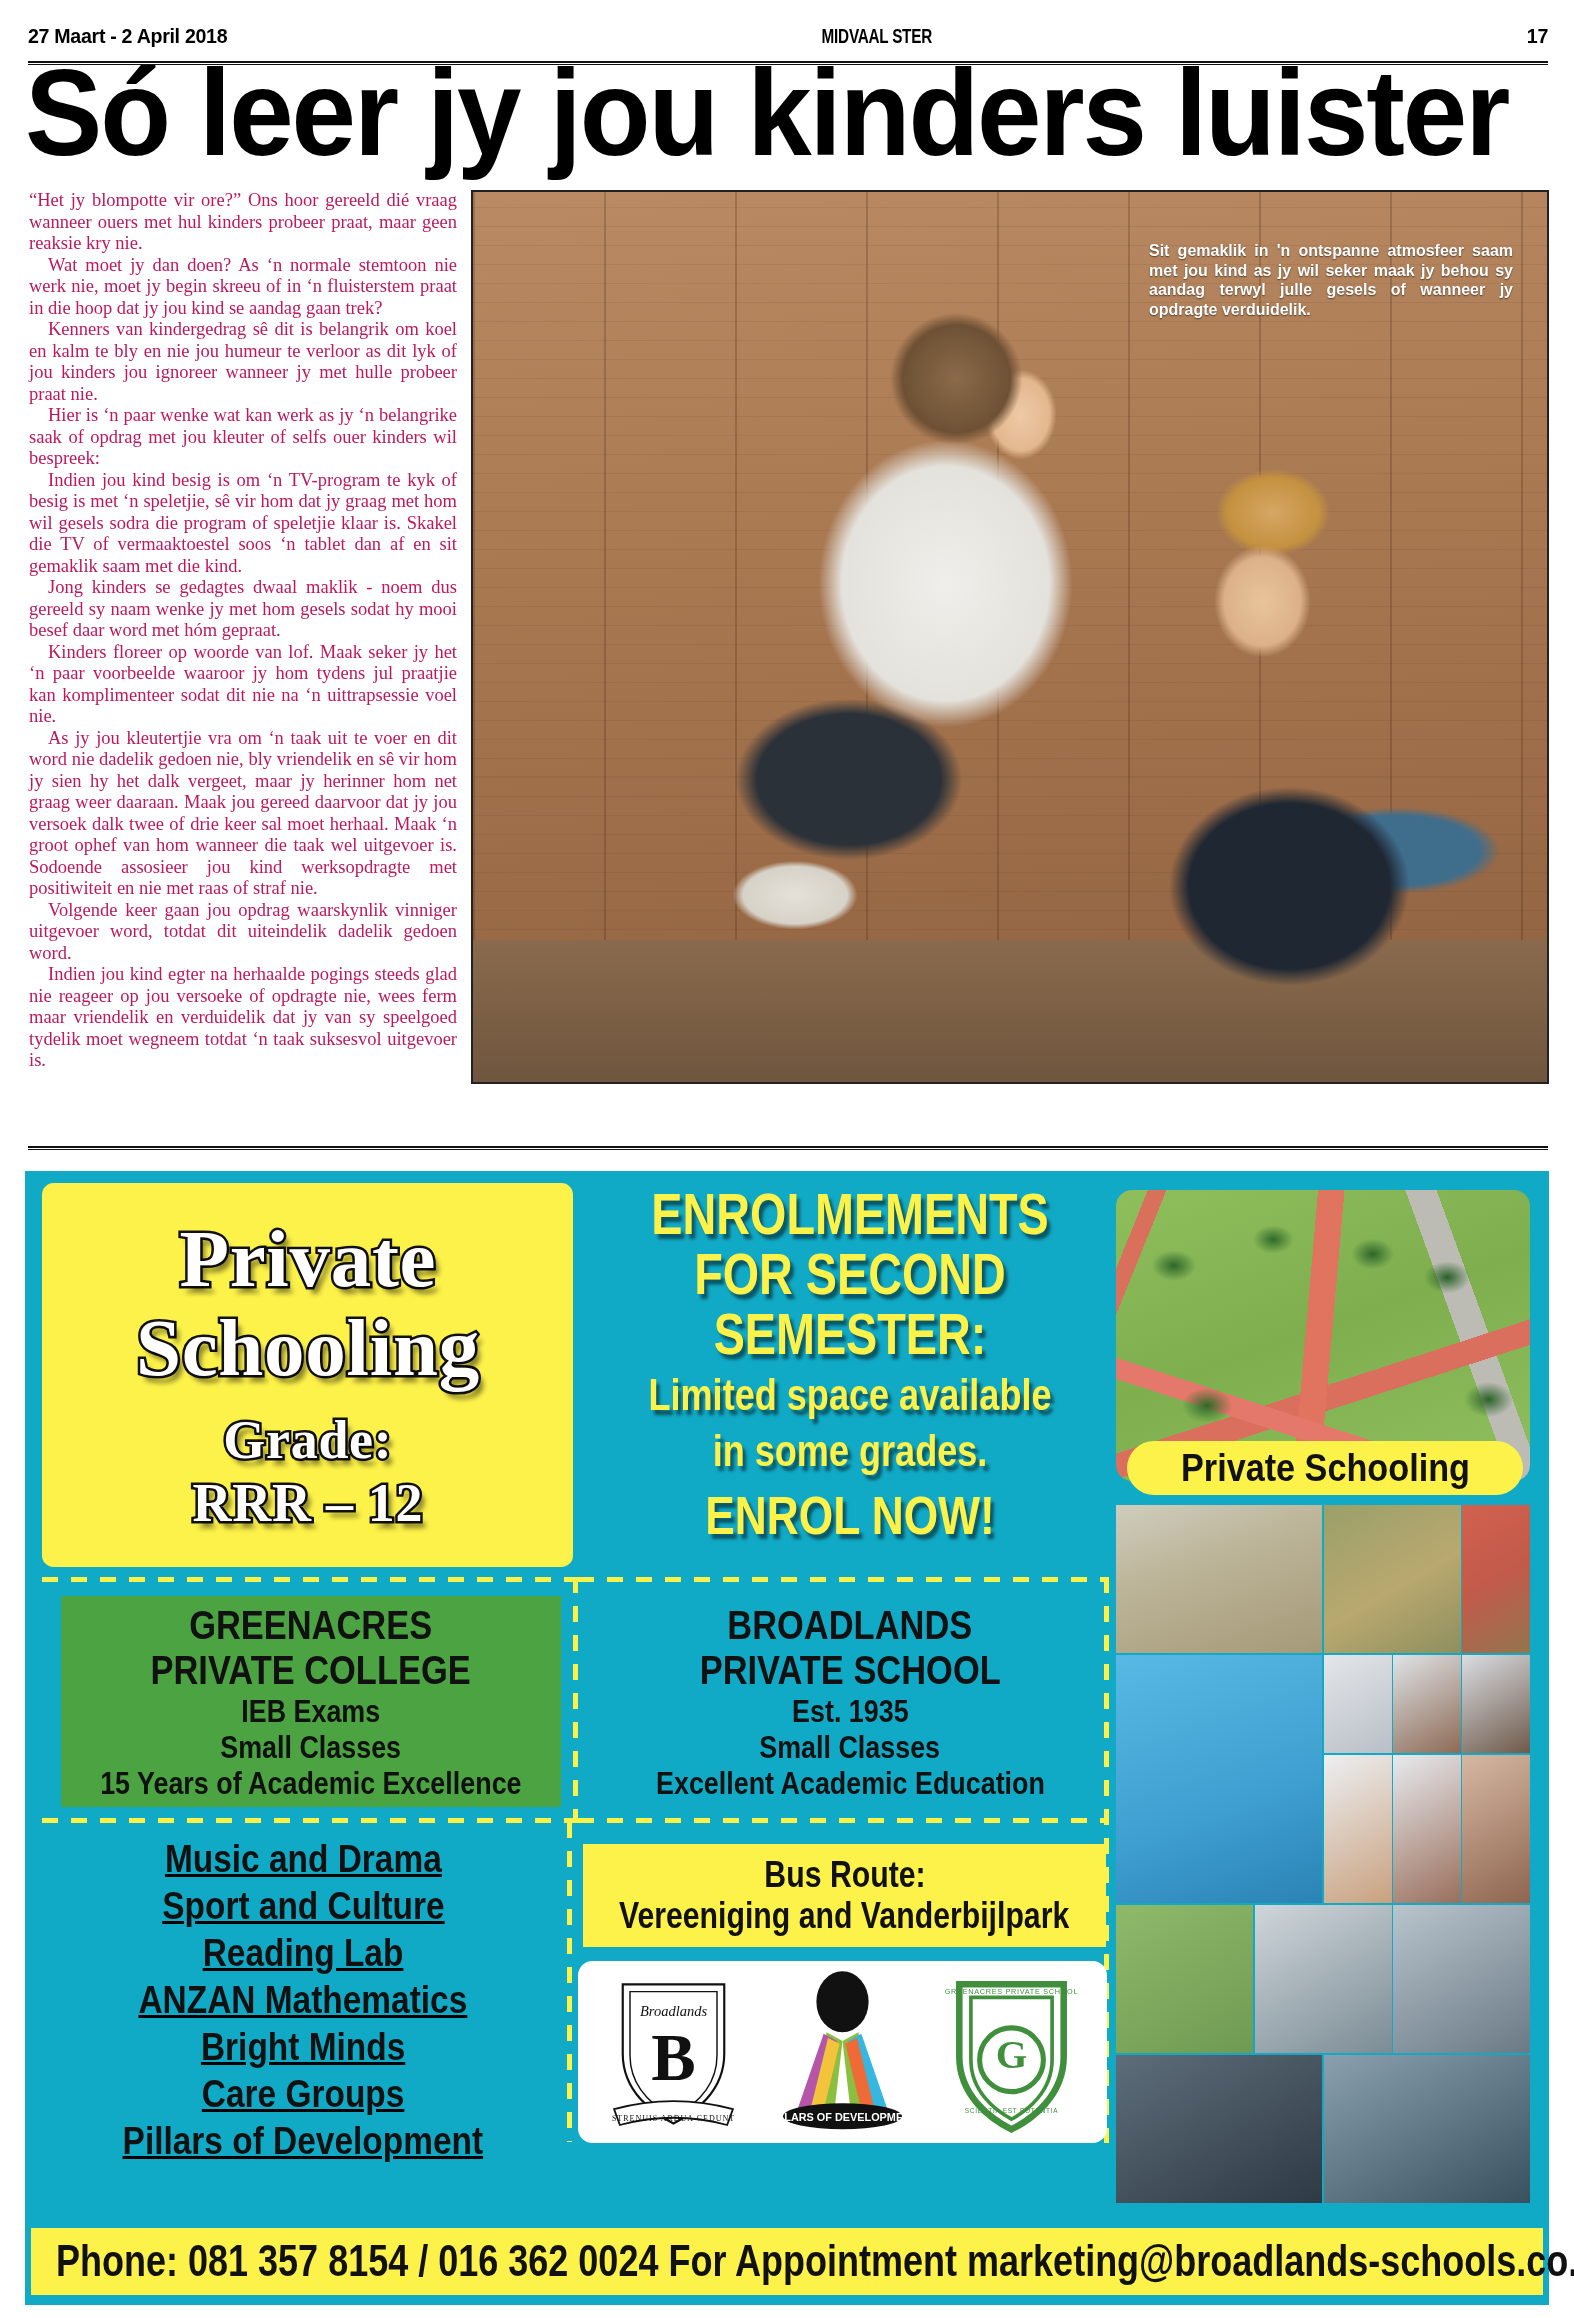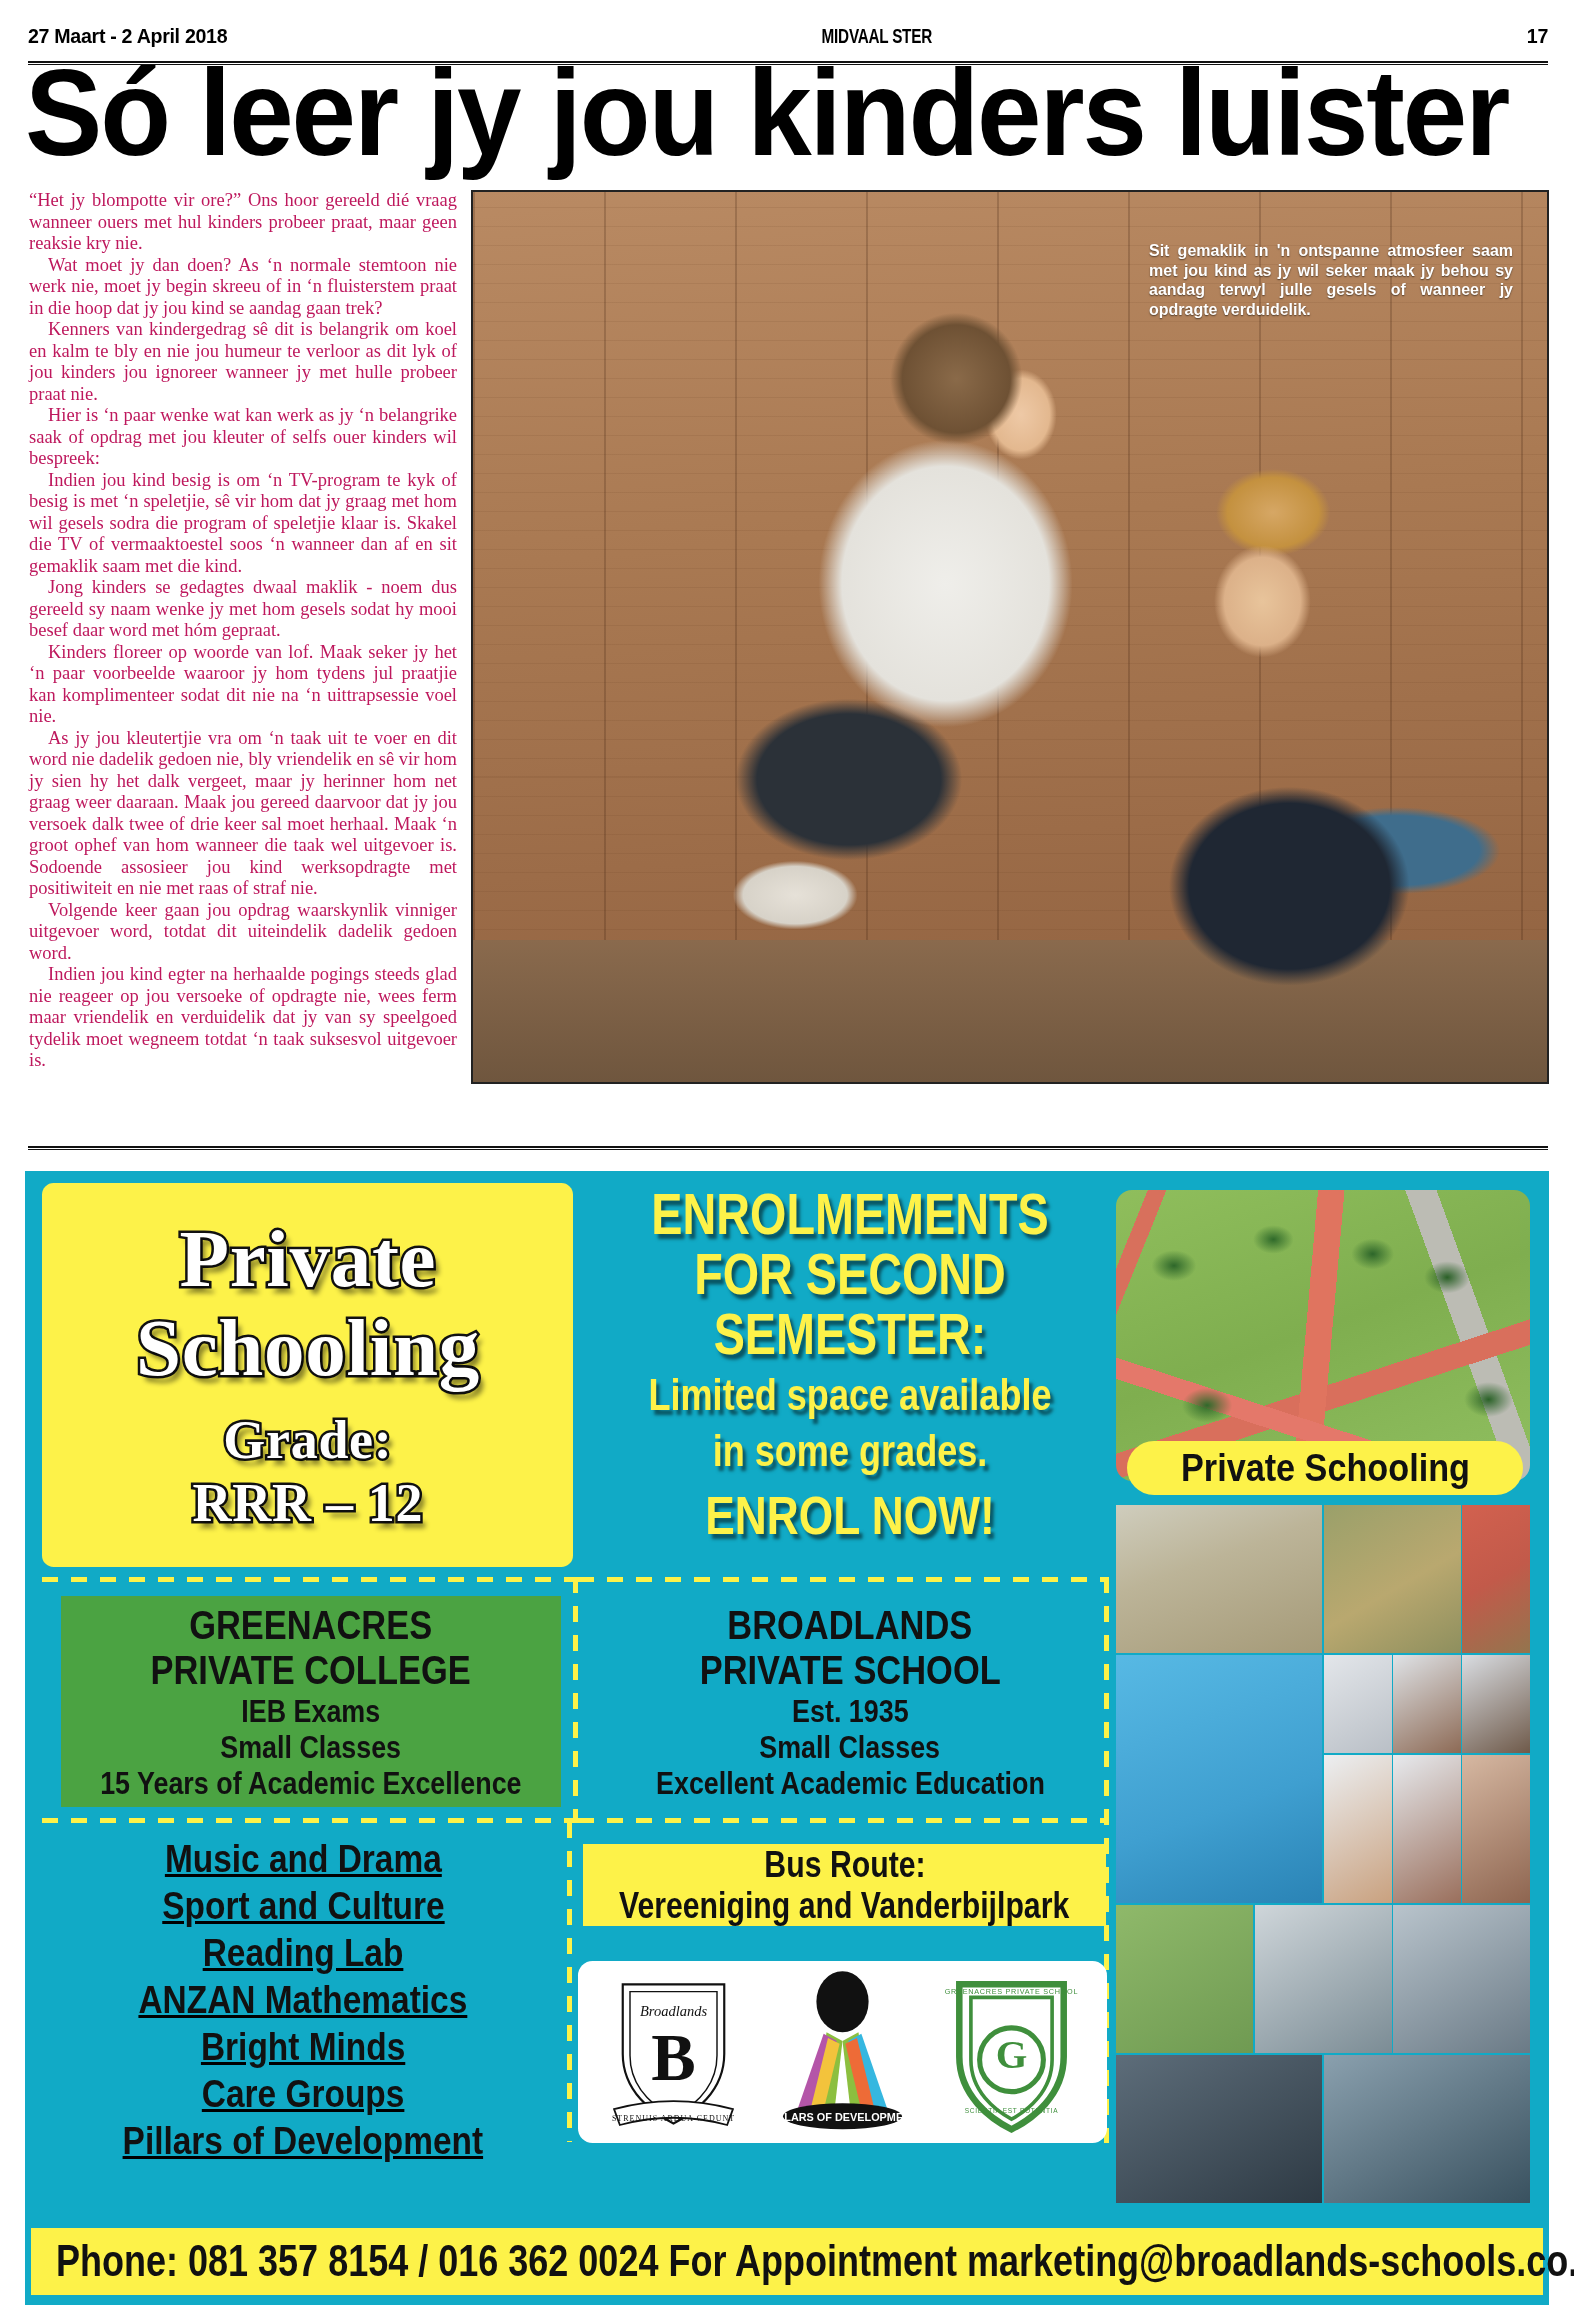--- a/index.html
+++ b/index.html
@@ -218,21 +218,21 @@
     position: absolute; left: 19px; top: 665px; width: 518px;
     display: flex; flex-direction: column; align-items: center; justify-content: center; text-decoration: underline;
   }
   .subjects div {
     font-family: "Liberation Sans", sans-serif; font-weight: bold;
     font-size: 38px; line-height: 47px; color: #111;
     transform: scaleX(0.88); white-space: nowrap;
   }
 
   .bus-box {
-    position: absolute; left: 558px; top: 673px; width: 523px; height: 82px;
+    position: absolute; left: 558px; top: 673px; width: 523px; height: 103px;
     background: #fdf249;
     display: flex; flex-direction: column; align-items: center; justify-content: center;
   }
   .bus-box div {
     font-family: "Liberation Sans", sans-serif; font-weight: bold;
     color: #111; transform: scaleX(0.84); white-space: nowrap;
   }
   .bus-1 { font-size: 36px; line-height: 41px; }
   .bus-2 { font-size: 36px; line-height: 42px; }
 
@@ -271,21 +271,21 @@
 </div>
 <div class="rule-top"></div>
 
 <div class="headline">Só leer jy jou kinders luister</div>
 
 <div class="article-col">
   <p class="first">“Het jy blompotte vir ore?” Ons hoor gereeld dié vraag wanneer ouers met hul kinders probeer praat, maar geen reaksie kry nie.</p>
   <p>Wat moet jy dan doen? As ‘n normale stemtoon nie werk nie, moet jy begin skreeu of in ‘n fluisterstem praat in die hoop dat jy jou kind se aandag gaan trek?</p>
   <p>Kenners van kindergedrag sê dit is belangrik om koel en kalm te bly en nie jou humeur te verloor as dit lyk of jou kinders jou ignoreer wanneer jy met hulle probeer praat nie.</p>
   <p>Hier is ‘n paar wenke wat kan werk as jy ‘n belangrike saak of opdrag met jou kleuter of selfs ouer kinders wil bespreek:</p>
-  <p>Indien jou kind besig is om ‘n TV-program te kyk of besig is met ‘n speletjie, sê vir hom dat jy graag met hom wil gesels sodra die program of speletjie klaar is. Skakel die TV of vermaaktoestel soos ‘n wanneer dan af en sit gemaklik saam met die kind.</p>
+  <p>Indien jou kind besig is om ‘n TV-program te kyk of besig is met ‘n speletjie, sê vir hom dat jy graag met hom wil gesels sodra die program of speletjie klaar is. Skakel die TV of vermaaktoestel soos ‘n tablet dan af en sit gemaklik saam met die kind.</p>
   <p>Jong kinders se gedagtes dwaal maklik - noem dus gereeld sy naam wenke jy met hom gesels sodat hy mooi besef daar word met hóm gepraat.</p>
   <p>Kinders floreer op woorde van lof. Maak seker jy het ‘n paar voorbeelde waaroor jy hom tydens jul praatjie kan komplimenteer sodat dit nie na ‘n uittrapsessie voel nie.</p>
   <p>As jy jou kleutertjie vra om ‘n taak uit te voer en dit word nie dadelik gedoen nie, bly vriendelik en sê vir hom jy sien hy het dalk vergeet, maar jy herinner hom net graag weer daaraan. Maak jou gereed daarvoor dat jy jou versoek dalk twee of drie keer sal moet herhaal. Maak ‘n groot ophef van hom wanneer die taak wel uitgevoer is. Sodoende assosieer jou kind werksopdragte met positiwiteit en nie met raas of straf nie.</p>
   <p>Volgende keer gaan jou opdrag waarskynlik vinniger uitgevoer word, totdat dit uiteindelik dadelik gedoen word.</p>
   <p>Indien jou kind egter na herhaalde pogings steeds glad nie reageer op jou versoeke of opdragte nie, wees ferm maar vriendelik en verduidelik dat jy van sy speelgoed tydelik moet wegneem totdat ‘n taak suksesvol uitgevoer is.</p>
 </div>
 
 <div class="photo-main"></div>
 <div class="photo-caption">Sit gemaklik in 'n ontspanne atmosfeer saam met jou kind as jy wil seker maak jy behou sy aandag terwyl julle gesels of wanneer jy opdragte verduidelik.</div>
 

